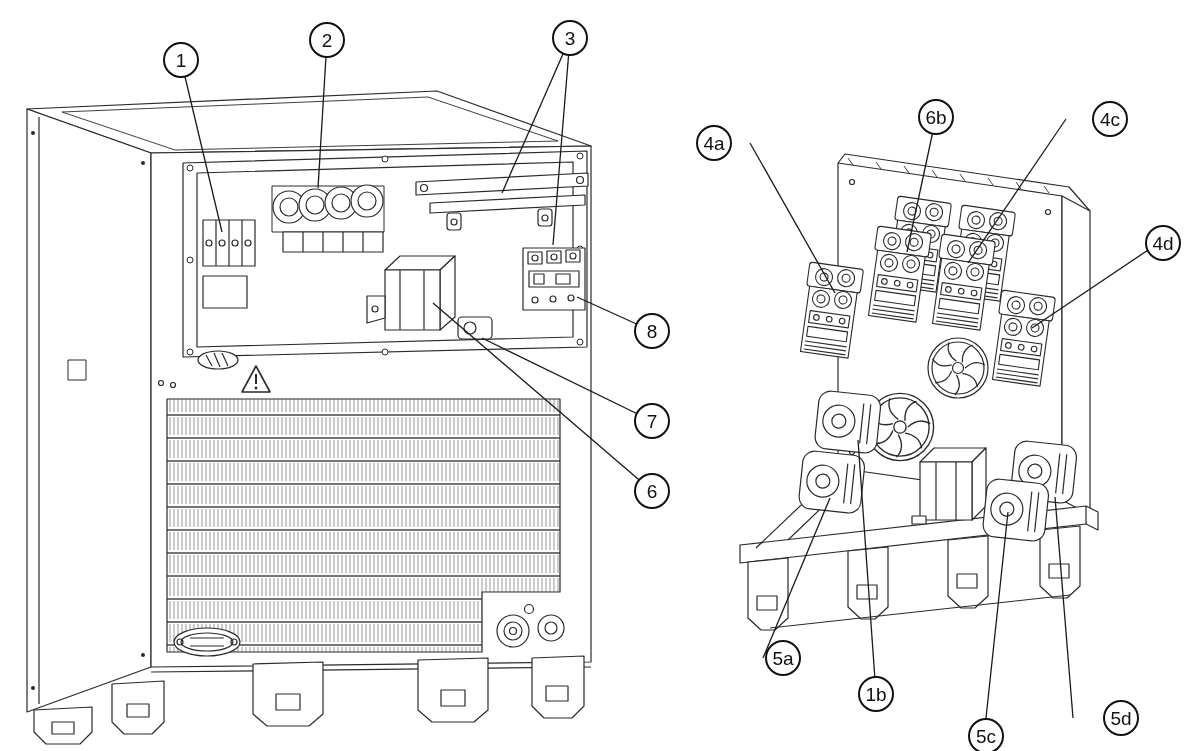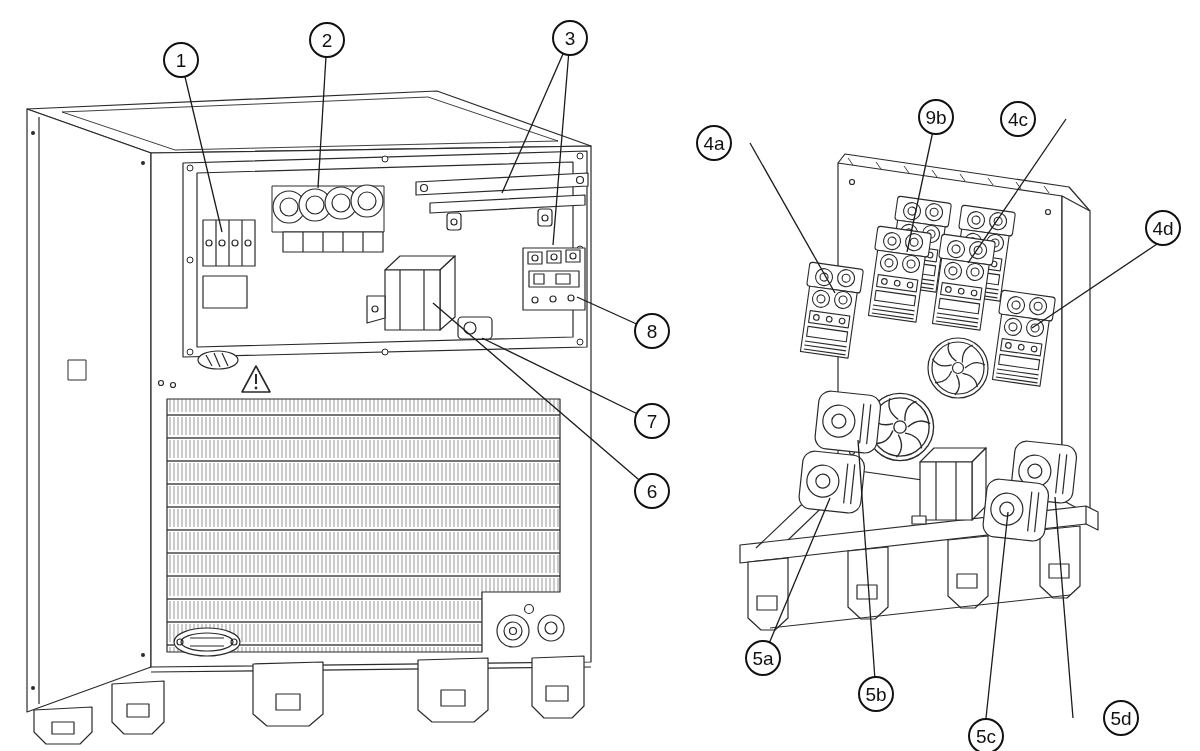--- a/index.html
+++ b/index.html
@@ -315,33 +315,33 @@
 <div class="callout" style="left:634px;top:403px">
       <span>7</span>
     </div>
 <div class="callout" style="left:634px;top:473px">
       <span>6</span>
     </div>
 <div class="callout" style="left:696px;top:125px">
       <span>4a</span>
     </div>
 <div class="callout" style="left:918px;top:99px">
-      <span>9b</span>
-    </div>
-<div class="callout" style="left:1000px;top:101px">
+      <span>6b</span>
+    </div>
+<div class="callout" style="left:1092px;top:101px">
       <span>4c</span>
     </div>
-<div class="callout" style="left:1145px;top:210px">
+<div class="callout" style="left:1145px;top:225px">
       <span>4d</span>
     </div>
-<div class="callout" style="left:745px;top:640px">
+<div class="callout" style="left:765px;top:640px">
       <span>5a</span>
     </div>
 <div class="callout" style="left:858px;top:676px">
-      <span>5b</span>
+      <span>1b</span>
     </div>
 <div class="callout" style="left:968px;top:718px">
       <span>5c</span>
     </div>
 <div class="callout" style="left:1103px;top:700px">
       <span>5d</span>
     </div>
 
 </div>
 

